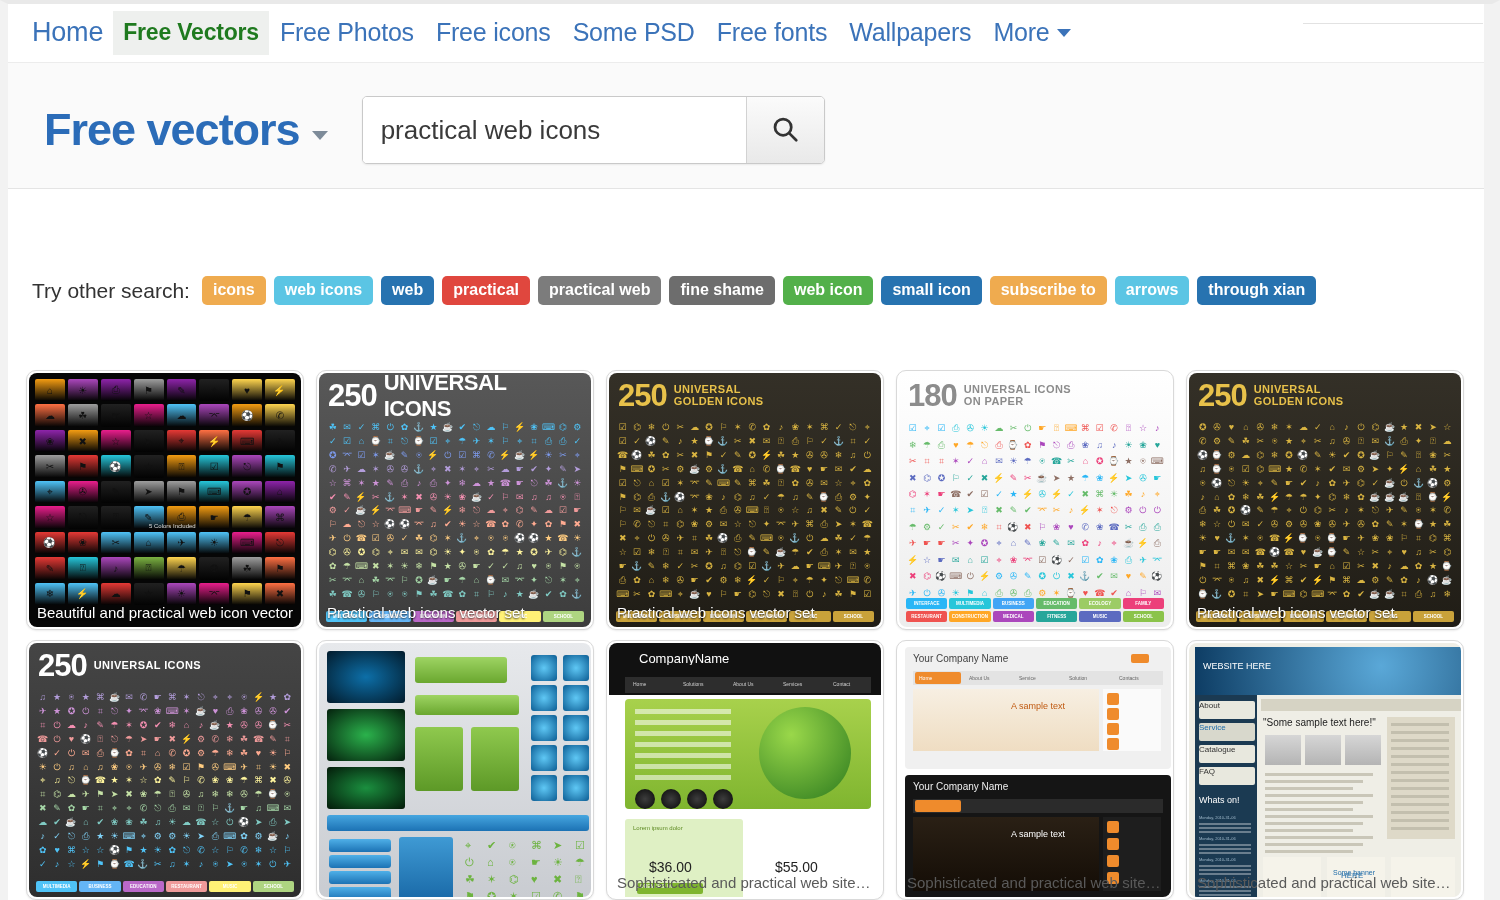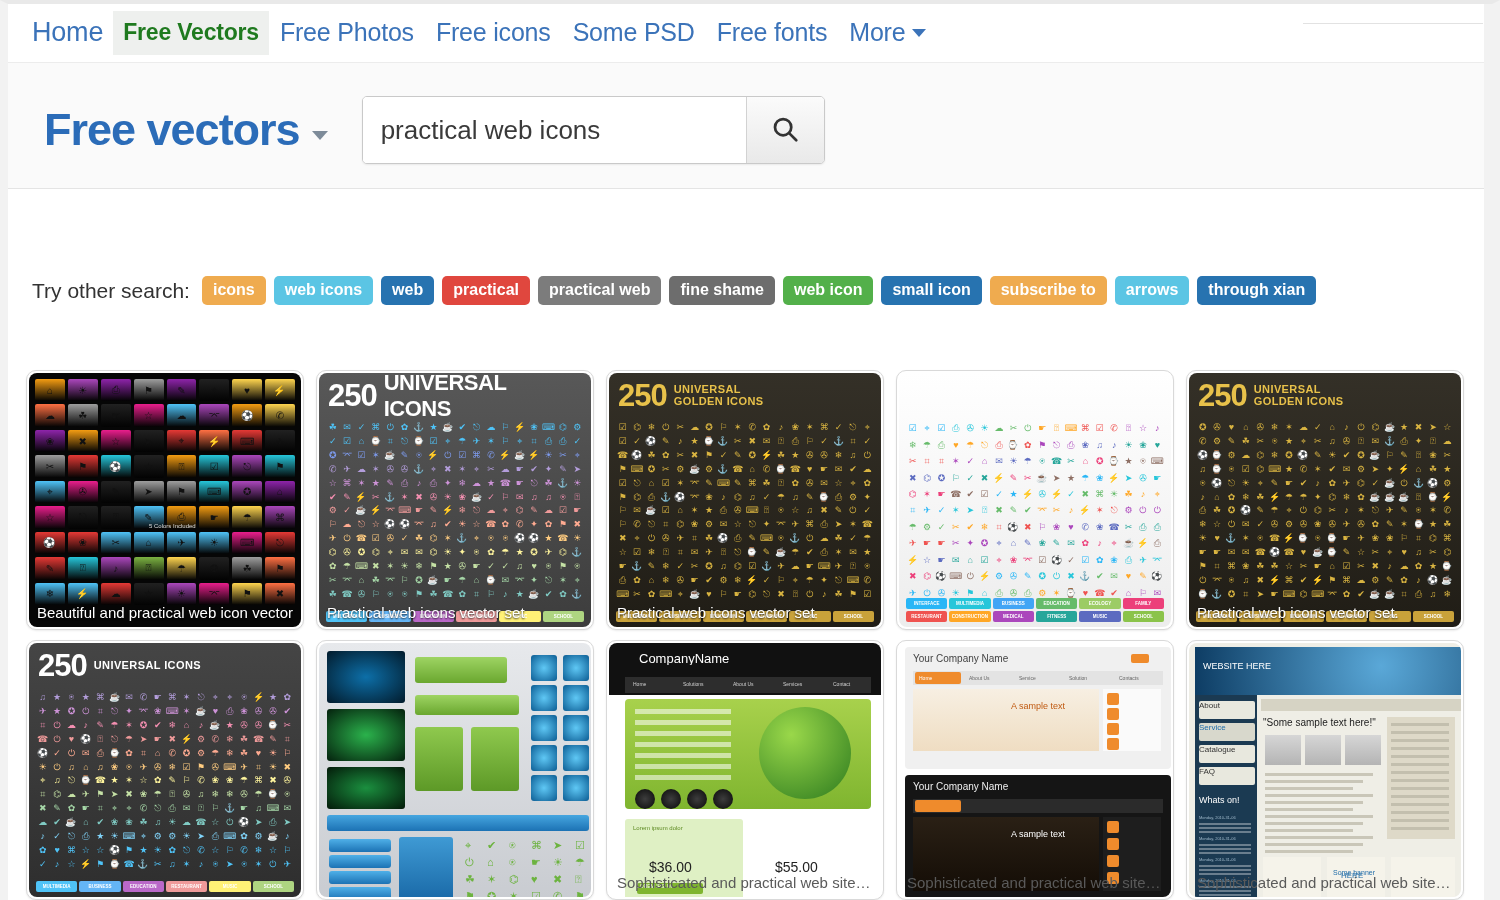--- a/index.html
+++ b/index.html
@@ -246,20 +246,21 @@
   <div class="header-band">
     <div class="header-top">
       <div class="hairline"></div>
       <nav class="nav" id="nav">
           <span class="nav-item home"><span>Home</span></span>
           <span class="nav-item active"><span>Free Vectors</span></span>
           <span class="nav-item"><span>Free Photos</span></span>
           <span class="nav-item"><span>Free icons</span></span>
           <span class="nav-item"><span>Some PSD</span></span>
           <span class="nav-item"><span>Free fonts</span></span>
+          <span class="nav-item"><span>Wallpapers</span></span>
           <span class="nav-item"><span>More</span><span class="caret"></span></span>
         </nav>
     </div>
 
     <div class="search-row">
       <div class="brand-title">Free vectors</div>
       <div class="brand-caret"></div>
       <div class="search-box">
         <input class="search-input" type="text" value="practical web icons" style="">
         <button class="search-button">
@@ -868,20 +869,24 @@
               <span class="cat" style="background: rgb(201, 162, 58);">MUSIC</span>
               <span class="cat" style="background: rgb(201, 162, 58);">SCHOOL</span>
             </div>
           </div>
         </div>
         <div class="caption">Practical web icons vector set</div>
       </div>
       <div class="card">
         <div class="thumb">
           <div class="sheet" style="background: linear-gradient(rgb(255, 255, 255), rgb(237, 237, 237));">
+            <div class="sheet-head">
+              <span class="sheet-num" style="color: rgb(140, 140, 140);">180</span>
+              <span class="sheet-word" style="color: rgb(140, 140, 140); max-width: 110px;">UNIVERSAL ICONS ON PAPER</span>
+            </div>
             <div class="icon-grid" style="grid-template-columns: repeat(18, 1fr);">
               <span class="ic" style="color: rgb(41, 182, 246);">☑</span>
               <span class="ic" style="color: rgb(41, 182, 246);">⌖</span>
               <span class="ic" style="color: rgb(41, 182, 246);">☑</span>
               <span class="ic" style="color: rgb(38, 198, 218);">⎙</span>
               <span class="ic" style="color: rgb(38, 198, 218);">✇</span>
               <span class="ic" style="color: rgb(38, 198, 218);">☀</span>
               <span class="ic" style="color: rgb(102, 187, 106);">☁</span>
               <span class="ic" style="color: rgb(102, 187, 106);">✂</span>
               <span class="ic" style="color: rgb(102, 187, 106);">⏻</span>

